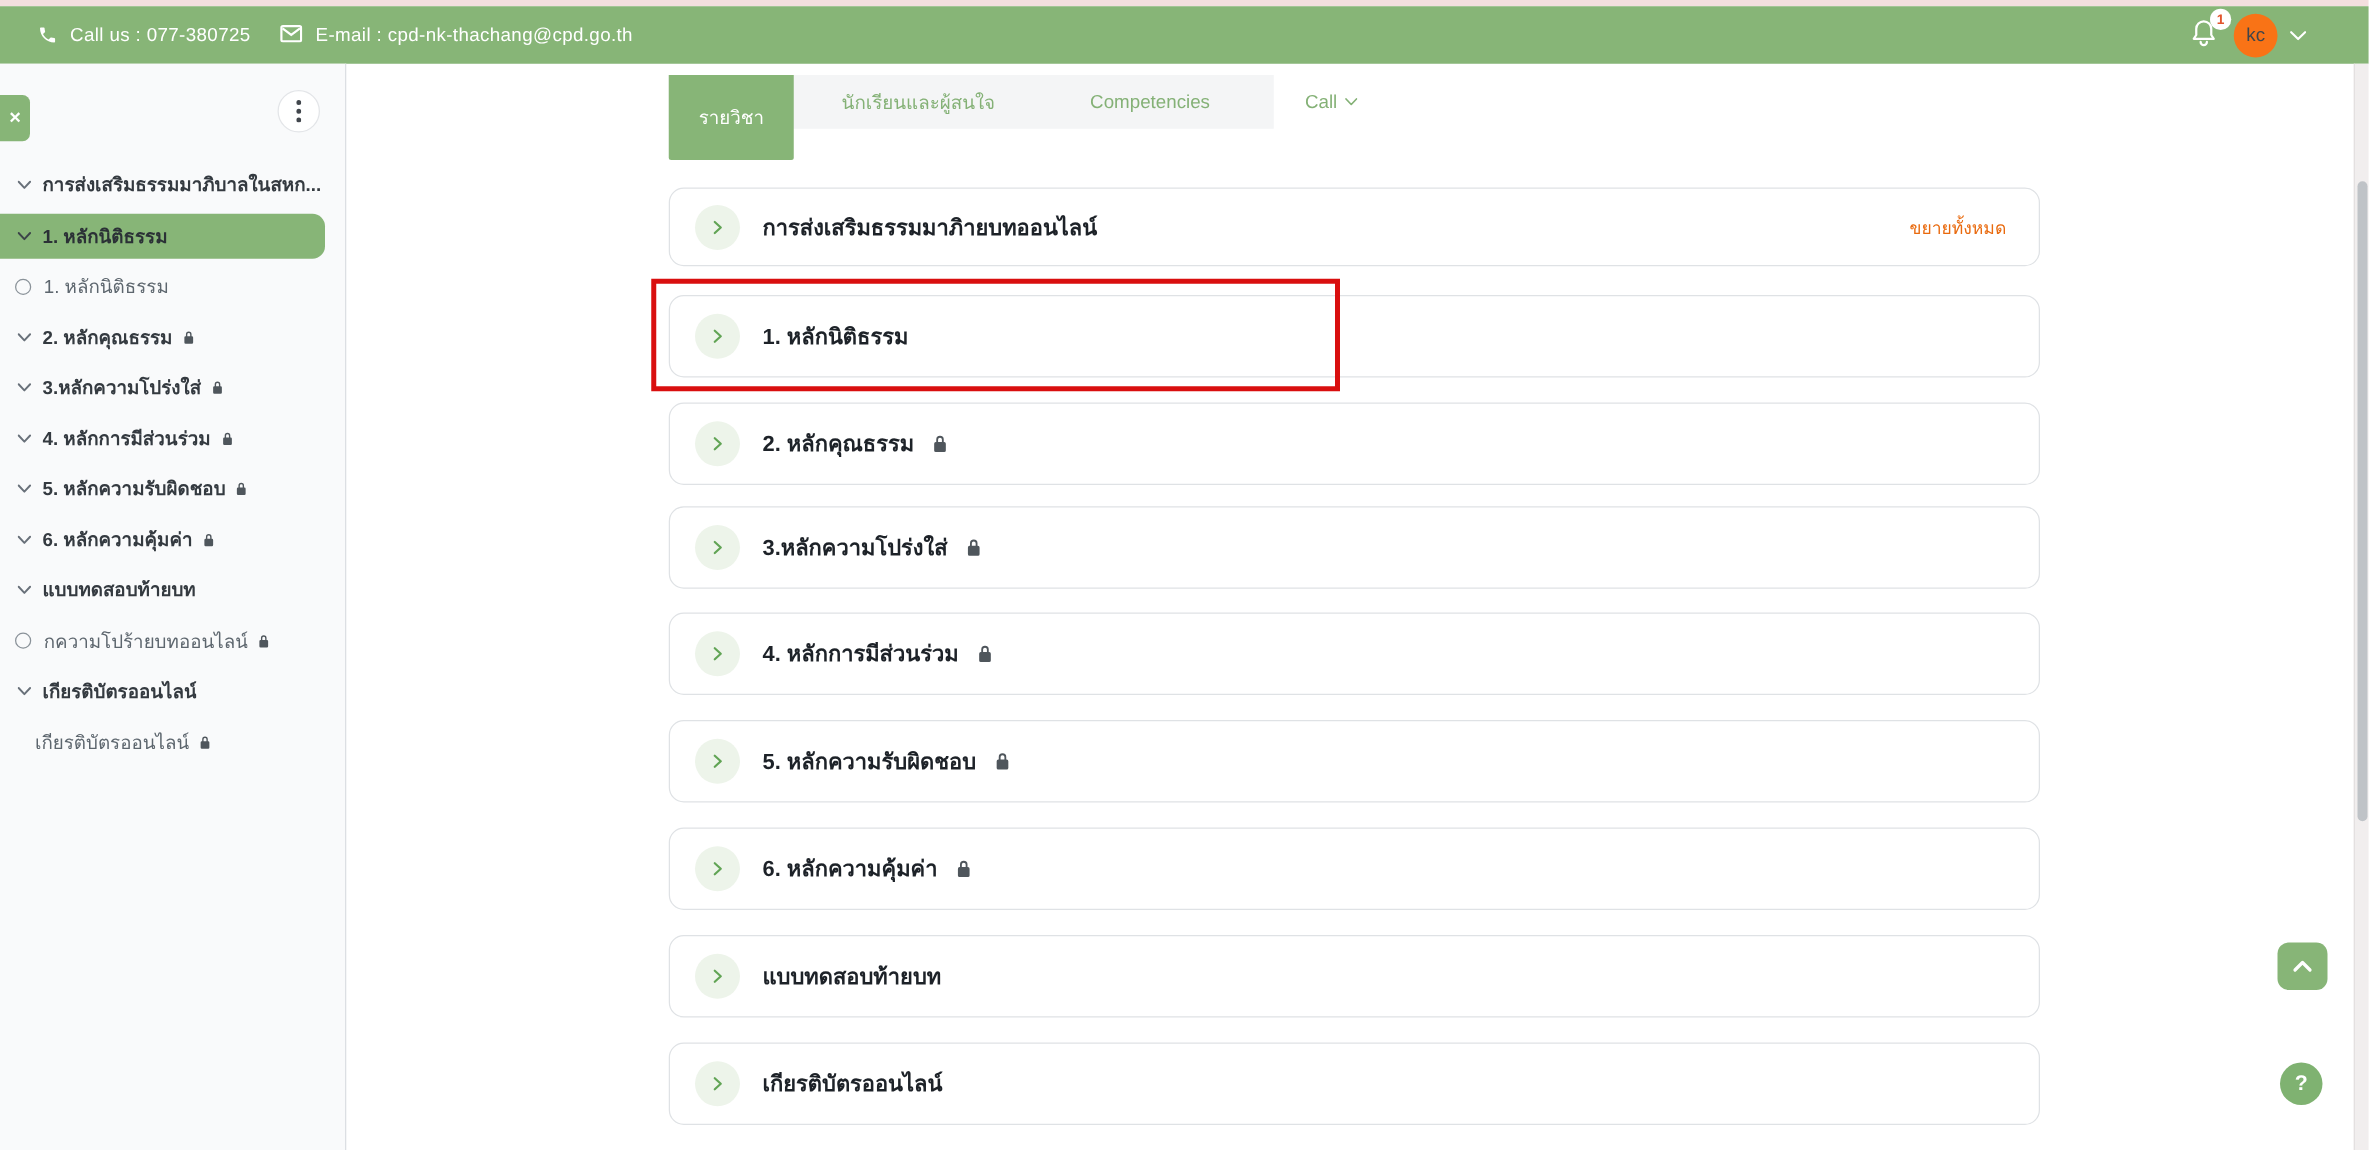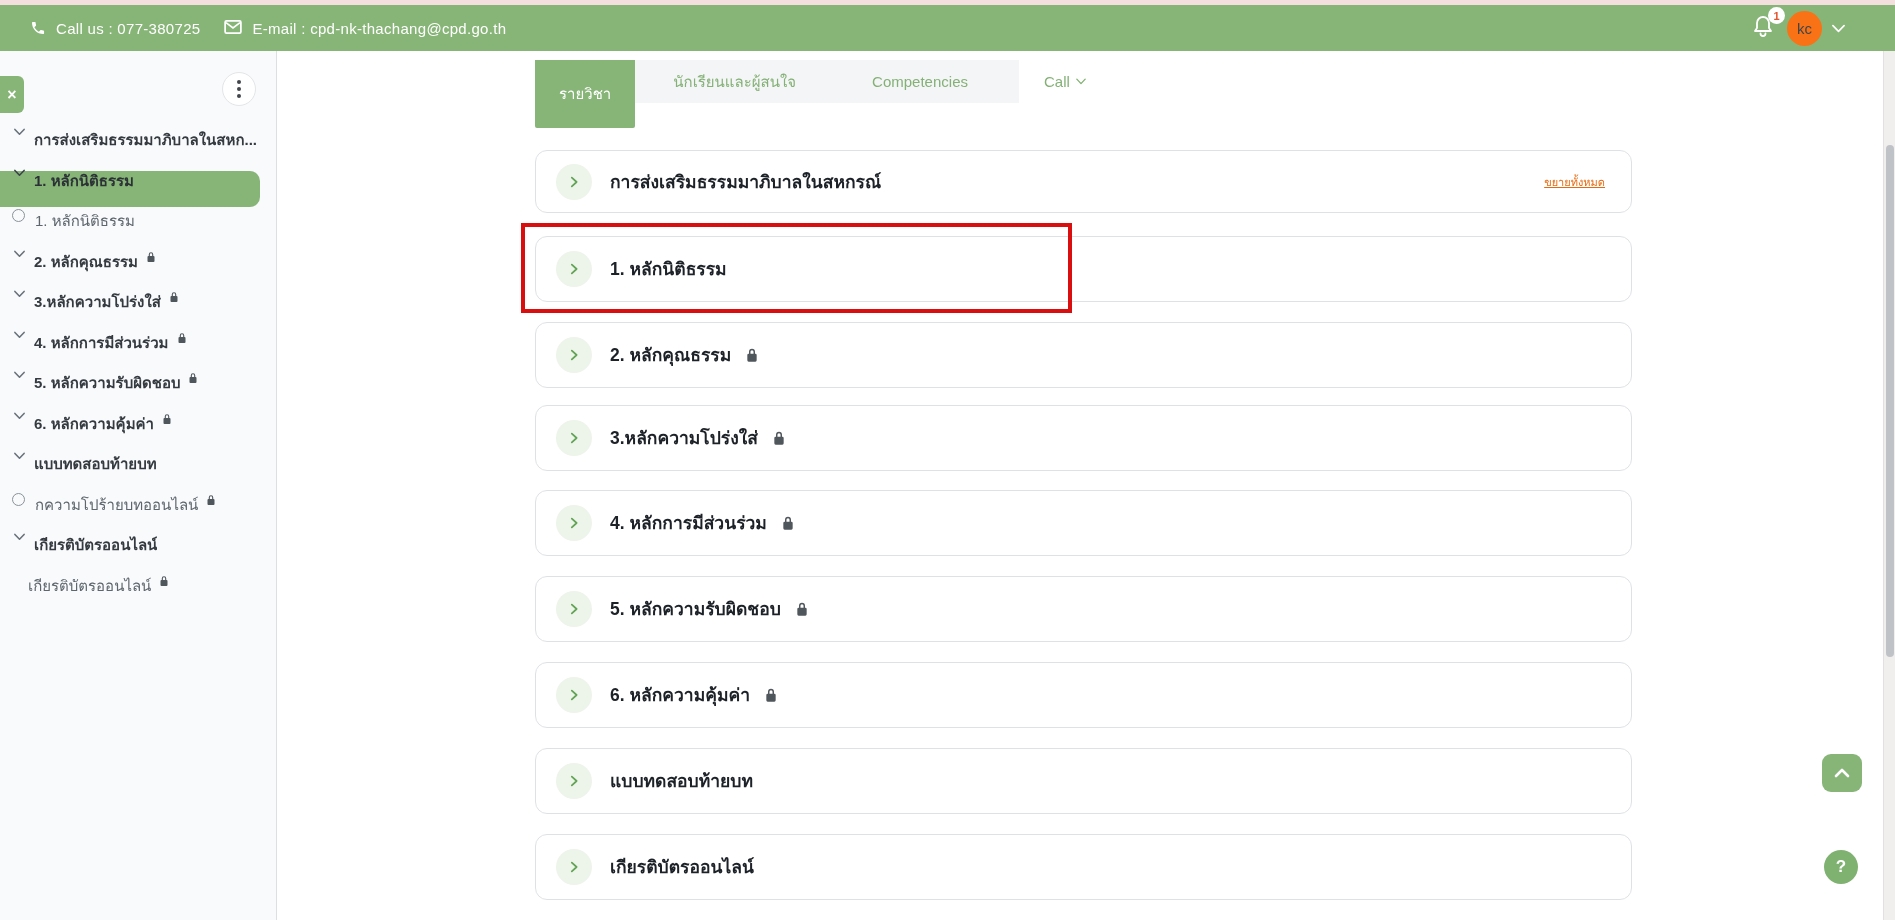--- a/index.html
+++ b/index.html
@@ -24,21 +24,21 @@
   .scrollbar { position:absolute; right:0; top:51px; width:12px; height:869px; background:#f1eeee; border-left:1px solid #e3e0e0; }
   .scrollbar .thumb { position:absolute; left:2px; top:94px; width:8px; height:512px; background:#bfc3c7; border-radius:4px; }
 
   
   .sidebar { position:absolute; left:0; top:51px; width:277px; height:869px; background:#f9fafb; border-right:1px solid #dcdfe3; }
   .drawer-close { position:absolute; left:0; top:25px; width:24px; height:37px; background:#87b577; color:#ffffff;
                   border:none; border-radius:0 6px 6px 0; font-size:16px; font-weight:bold; cursor:pointer; }
   .drawer-kebab { position:absolute; right:20px; top:21px; width:34px; height:34px; border-radius:50%;
                   background:#ffffff; border:1px solid #e3e5e8; display:flex; align-items:center; justify-content:center; cursor:pointer; }
   .nav { position:absolute; left:0; top:77px; width:277px; }
-  .nav-row { height:40.5px; display:flex; padding-left:9px; position:relative; }
+  .nav-row { height:40.5px; display:flex; align-items:center; padding-left:9px; position:relative; }
   .nav-row .chev { width:20px; display:flex; justify-content:center; flex:0 0 20px; }
   .nav-row .dot { width:13px; height:13px; border:1.6px solid #8a9299; border-radius:50%; margin:0 0 0 3px; flex:0 0 13px; }
   .nav-label { font-size:15px; font-weight:bold; color:#343a40; margin-left:5px; white-space:nowrap; overflow:hidden; }
   .nav-row.sub .nav-label { font-weight:normal; color:#5d666e; margin-left:10px; }
   .nav-row.plain { padding-left:28px; }
   .nav-row.plain .nav-label { font-weight:normal; color:#5d666e; margin-left:0; }
   .nav-row.selected::before { content:""; position:absolute; left:0; top:2px; right:17px; bottom:2px;
                               background:#87b577; border-radius:0 10px 10px 0; }
   .nav-row.selected .chev, .nav-row.selected .nav-label { position:relative; z-index:1; }
   .nav-row.selected .nav-label { color:#2b3136; }
@@ -51,21 +51,21 @@
          color:#84b176; cursor:pointer; white-space:nowrap; gap:6px; }
   .tab.active { background:#87b577; color:#ffffff; height:68px; border-radius:0 0 2px 2px; padding:0 24px; }
 
   .card { position:absolute; left:535px; width:1097px; height:66px; background:#ffffff;
           border:1px solid #dfe2e5; border-radius:12px; display:flex; align-items:center;
           padding:0 26px 0 20px; }
   .chev-circle { width:36px; height:36px; border-radius:50%; background:#edf4ea; display:flex;
                  align-items:center; justify-content:center; flex:0 0 36px; cursor:pointer; }
   .card-title { font-size:17.5px; font-weight:bold; color:#1d2228; margin-left:18px; white-space:nowrap; }
   .card-lock { margin-left:13px; display:inline-flex; }
-  .expand-all { margin-left:auto; font-size:11px; color:#e96a0e; cursor:pointer; white-space:nowrap;text-decoration:underline; }
+  .expand-all { margin-left:auto; font-size:14px; color:#e96a0e; cursor:pointer; white-space:nowrap; }
 
   .hl-rect { position:absolute; left:521px; top:223px; width:551px; height:90px;
              border:4px solid #d90f0f; pointer-events:none; }
 
   .fab-top { position:absolute; left:1822px; top:754px; width:40px; height:38px; background:#87b577;
              border:none; border-radius:9px; display:flex; align-items:center; justify-content:center; cursor:pointer; }
   .fab-help { position:absolute; left:1824px; top:850px; width:34px; height:34px; background:#7fb271;
               border:none; border-radius:50%; color:#ffffff; font-size:17px; font-weight:bold;
               display:flex; align-items:center; justify-content:center; cursor:pointer; }
   svg { display:block; }
@@ -276,21 +276,21 @@
         </span>
     </div>
   </div>
 
   <div class="card" style="top:150px;height:63px;">
     <span class="chev-circle">
         <svg width="14" height="14" viewBox="0 0 16 16">
           <path d="M5.5 3l5.5 5-5.5 5" fill="none" stroke="#61a455" stroke-width="2" stroke-linecap="round" stroke-linejoin="round"></path>
         </svg>
       </span>
-    <span class="card-title">การส่งเสริมธรรมมาภิบาลในสหกรณ์</span>
+    <span class="card-title">การส่งเสริมธรรมมาภิายบทออนไลน์</span>
     <span class="expand-all">ขยายทั้งหมด</span>
   </div>
 
   <div class="card" style="top:236px;">
     <span class="chev-circle">
         <svg width="14" height="14" viewBox="0 0 16 16">
           <path d="M5.5 3l5.5 5-5.5 5" fill="none" stroke="#61a455" stroke-width="2" stroke-linecap="round" stroke-linejoin="round"></path>
         </svg>
       </span>
     <span class="card-title">1. หลักนิติธรรม</span>

